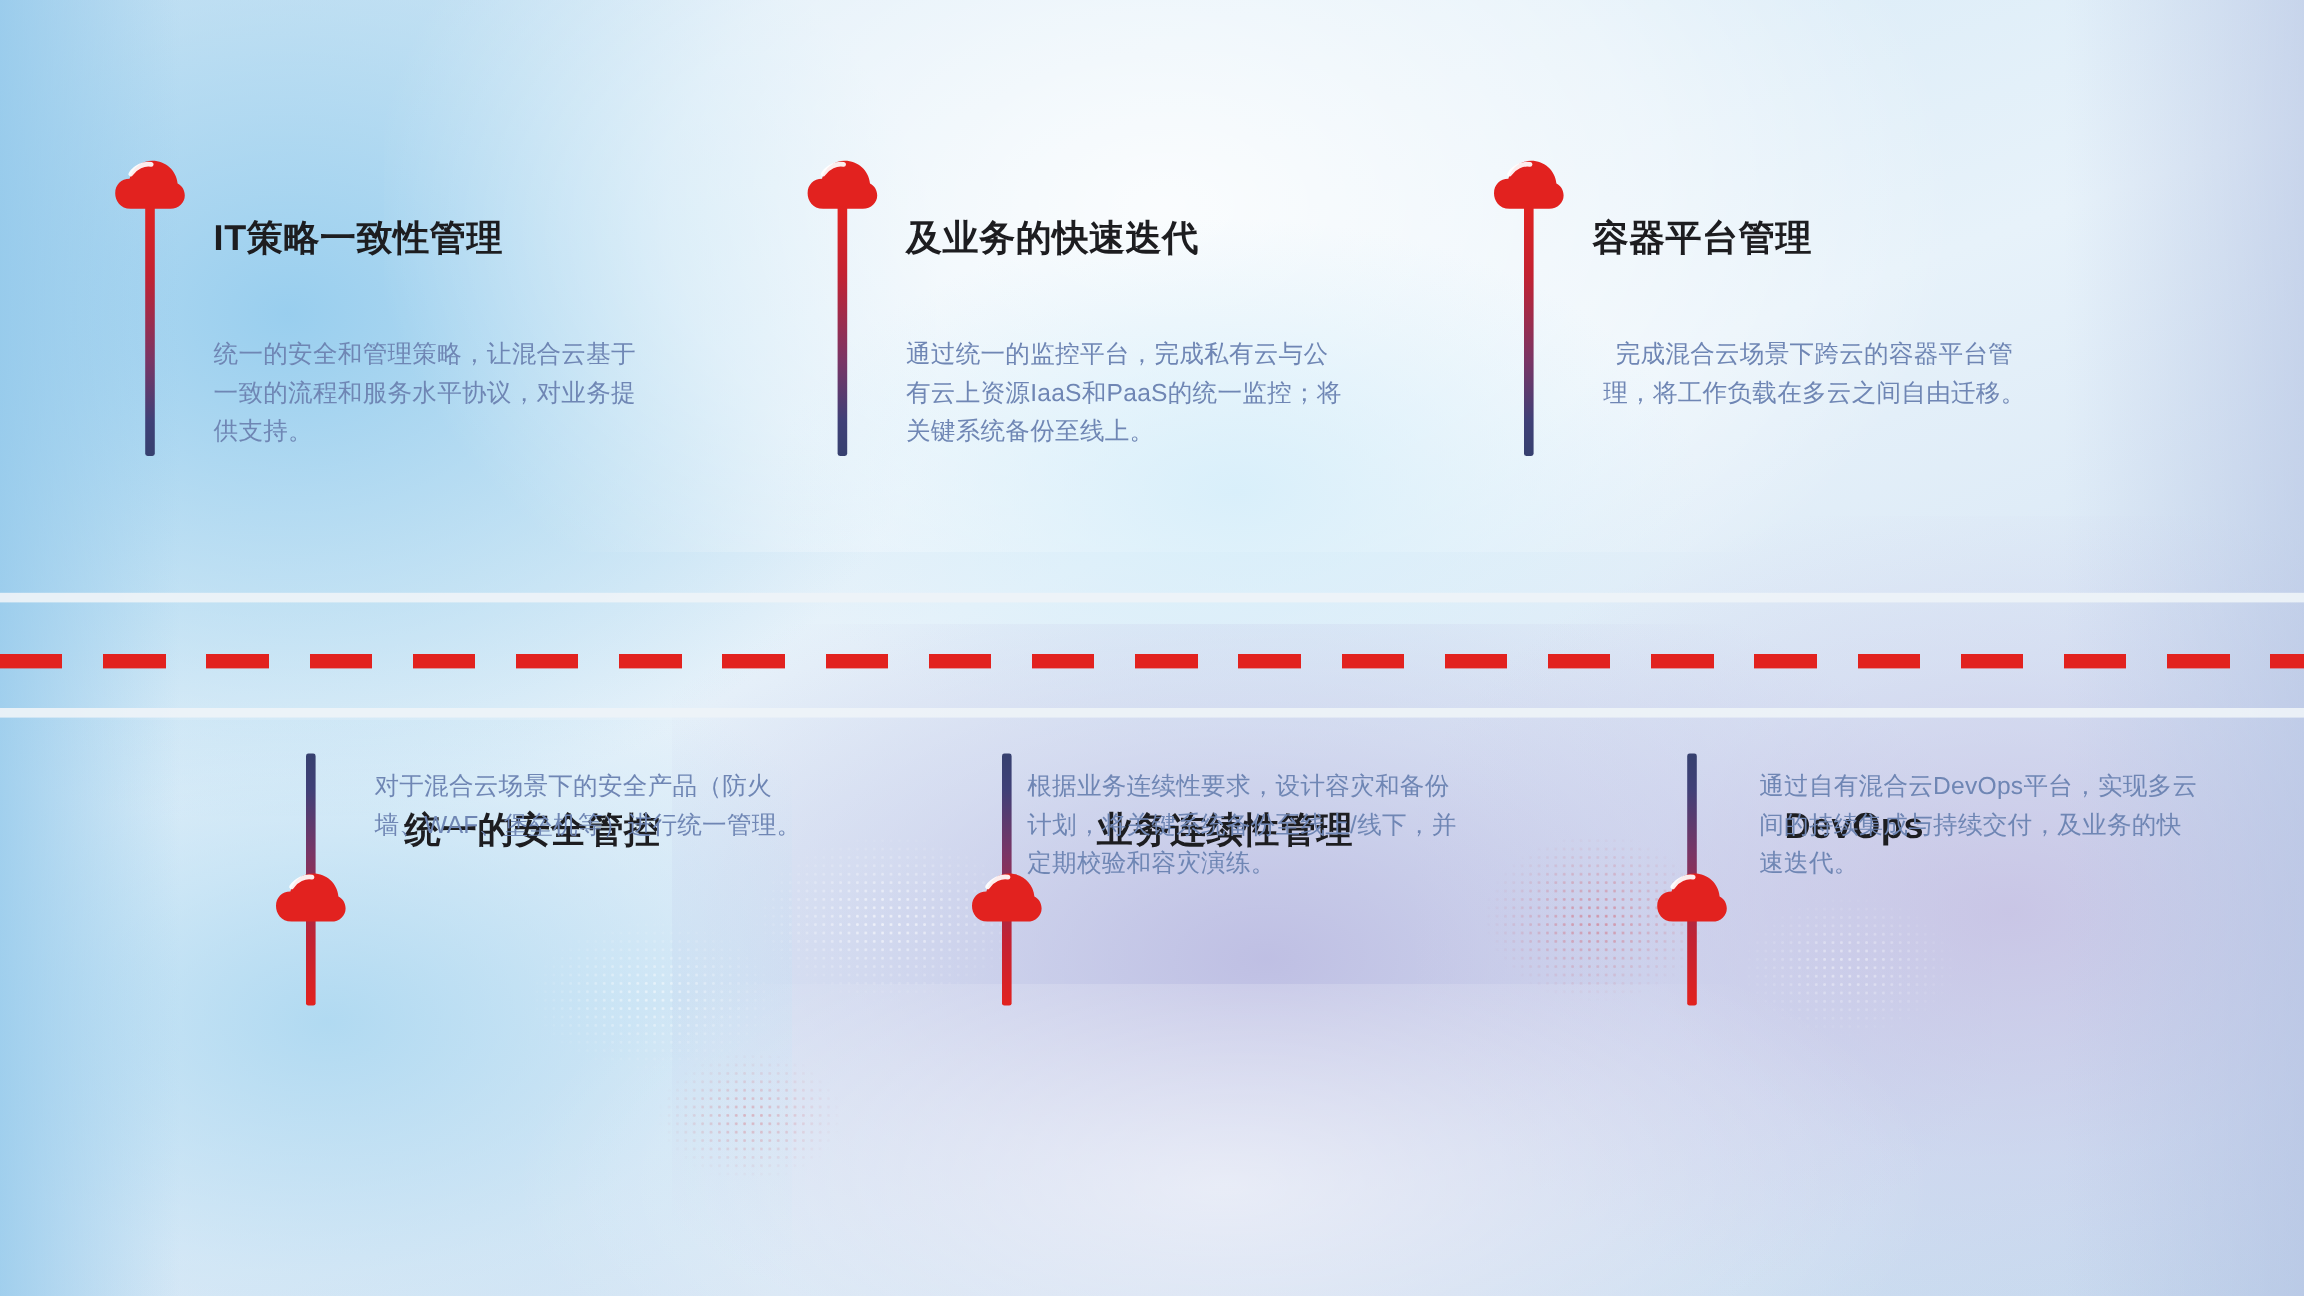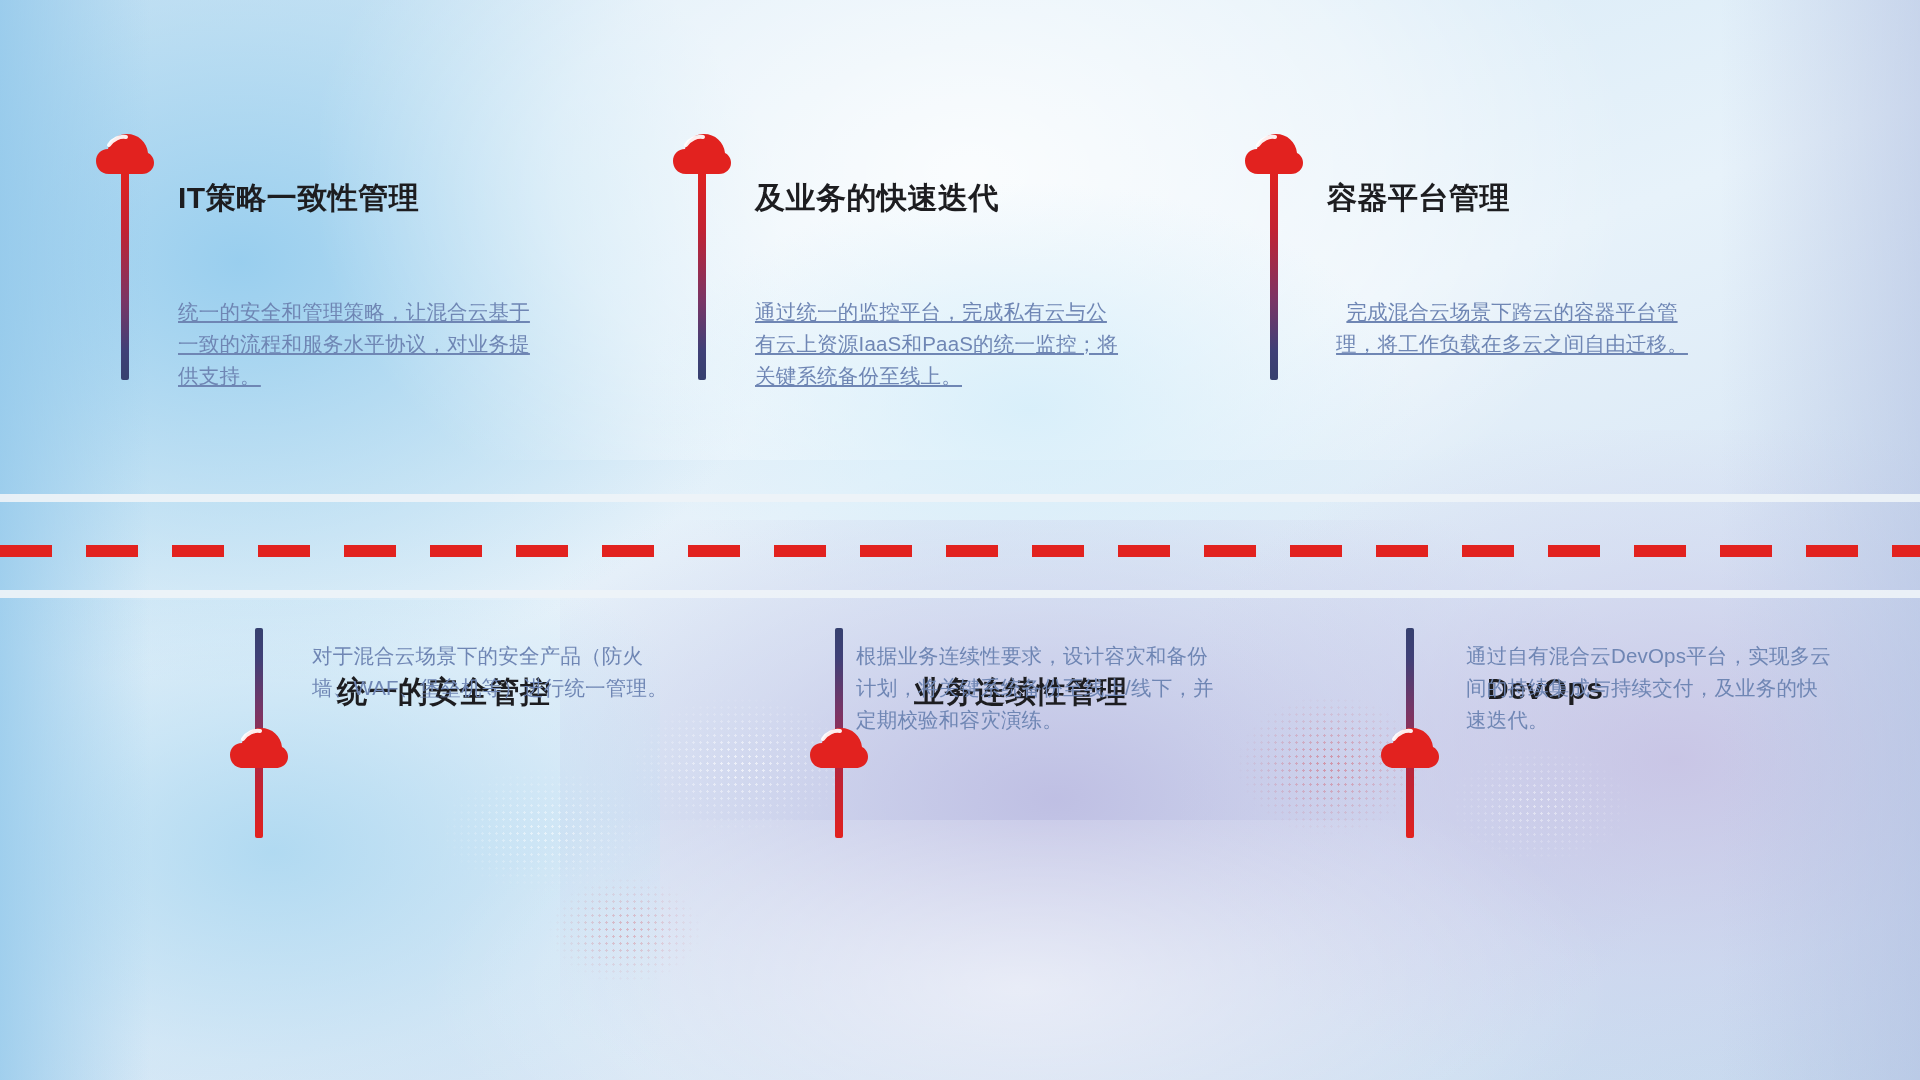--- a/index.html
+++ b/index.html
@@ -105,21 +105,21 @@
     position:absolute;
     font-size:20.5px;line-height:32px;
     color:#6f86b4;font-weight:400;
     width:370px;letter-spacing:.2px;
   }
 
   
   .top .bar   {top:170px;height:210px;}
   .top .cloud {top:132px;}
   .top .title {top:178px;}
-  .top .body  {top:296px;text-decoration:underline;}
+  .top .body  {top:280px;}
 
   
   .bottom .bar   {top:628px;height:210px;}
   .bottom .cloud {top:726px;}
   .bottom .title {top:672px;margin-left:17px;}
   .bottom .body  {top:640px;}
 </style>
 </head>
 <body>
 

